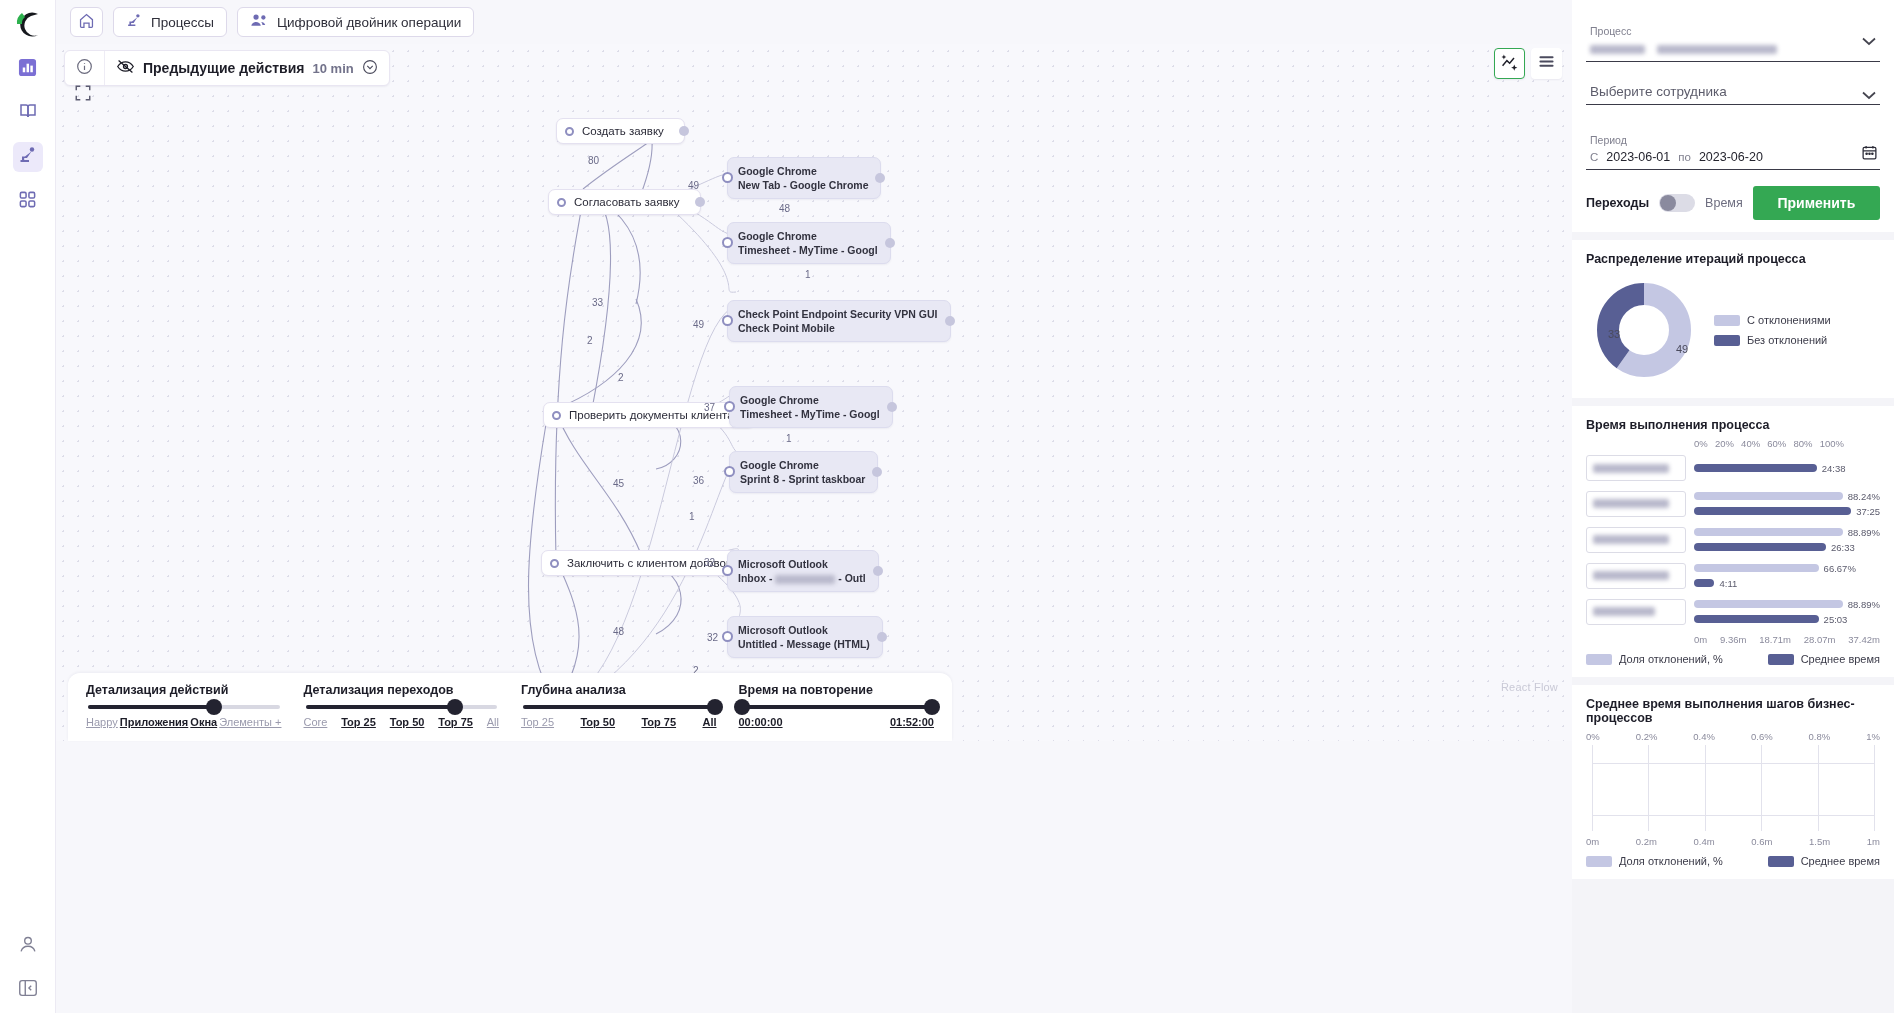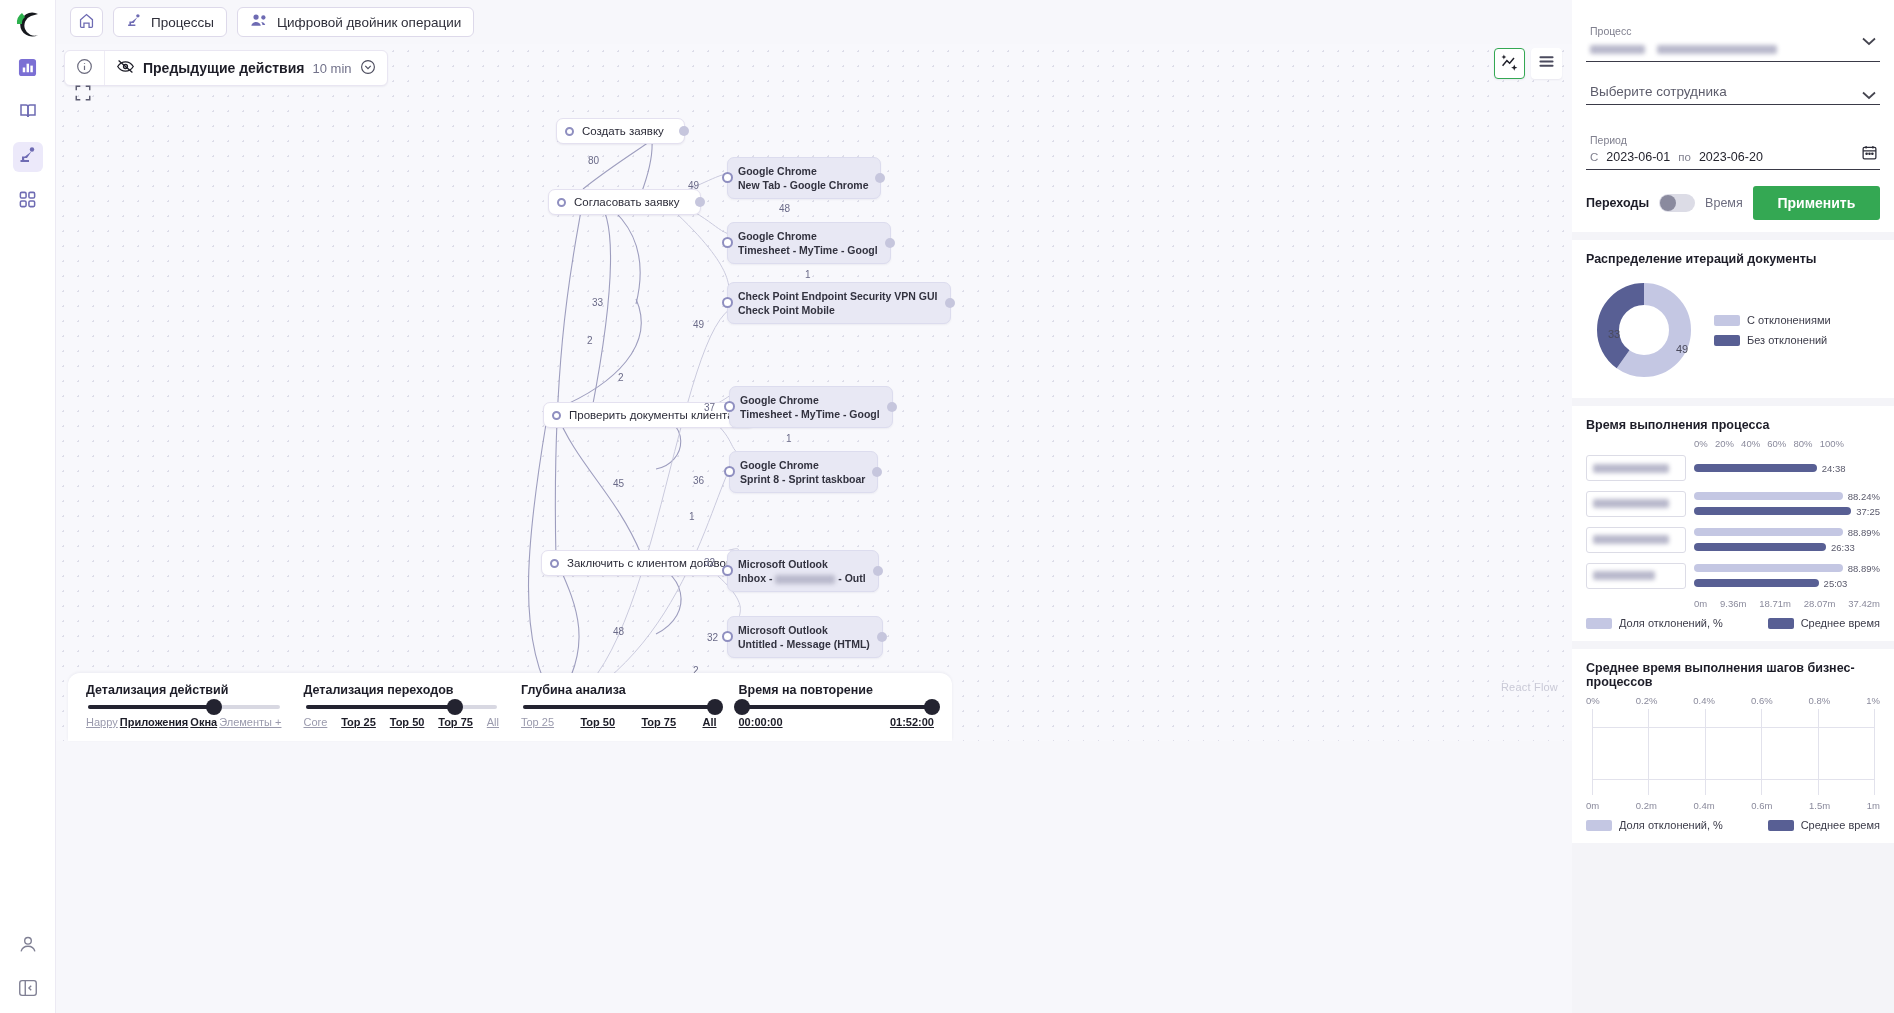--- a/index.html
+++ b/index.html
@@ -47,21 +47,21 @@
   }
   .panel-head {
     position: absolute; left: 8px; top: 6px; height: 36px; background: #fff;
     border: 1px solid #e9e6f2; border-radius: 6px; display: flex; align-items: center;
     box-shadow: 0 1px 2px rgba(40,30,80,.06);
   }
   .ph-cell { display: flex; align-items: center; height: 100%; padding: 0 11px;
     font-size: 13px; color: #3a3a48; gap: 8px; cursor: pointer; }
   .ph-div { width: 1px; height: 100%; background: #eeecf5; }
   .ph-title { font-weight: bold; font-size: 14px; color: #1e1e28; }
-  .ph-min { color: #72728a; font-size: 13px; }
+  .ph-min { color: #72728a; font-size: 13px; font-weight: bold; }
 
   .fit-btn {
     position: absolute; left: 16px; top: 40px; width: 22px; height: 22px;
     display: flex; align-items: center; justify-content: center; cursor: pointer;
   }
   .top-right-tools {
     position: absolute; right: 10px; top: 4px; display: flex; gap: 6px;
   }
   .tool {
     width: 31px; height: 31px; background: #fff; border: 1px solid transparent;
@@ -382,21 +382,21 @@
       <div>Google Chrome</div>
       <div>New Tab - Google Chrome</div>
       <span class="dotR"></span>
     </div>
     <div class="gapp" style="left:671px;top:178px;">
       <span class="dotL"></span>
       <div>Google Chrome</div>
       <div>Timesheet - MyTime - Googl</div>
       <span class="dotR"></span>
     </div>
-    <div class="gapp" style="left:671px;top:238px;">
+    <div class="gapp" style="left:671px;top:256px;">
       <span class="dotL"></span>
       <div>Check Point Endpoint Security VPN GUI</div>
       <div>Check Point Mobile</div>
       <span class="dotR"></span>
     </div>
     <div class="gapp" style="left:673px;top:342px;">
       <span class="dotL"></span>
       <div>Google Chrome</div>
       <div>Timesheet - MyTime - Googl</div>
       <span class="dotR"></span>
@@ -548,21 +548,21 @@
         <span class="tg-lbl">Переходы</span>
         <span class="switch">
             <span class="k"></span>
           </span>
         <span class="tg-lbl off">Время</span>
         <button class="applybtn">Применить</button>
       </div>
     </div>
 
     <div class="card">
-      <div class="ctitle">Распределение итераций документы</div>
+      <div class="ctitle">Распределение итераций процесса</div>
       <div class="donutwrap">
         <svg width="120" height="108" viewBox="0 0 120 108">
           <circle cx="58" cy="54" r="36" fill="none" stroke="#c4c7e3" stroke-width="22" stroke-dasharray="135.2 91.0" transform="rotate(-90 58 54)"></circle>
           <circle cx="58" cy="54" r="36" fill="none" stroke="#585f94" stroke-width="22" stroke-dasharray="91.0 135.2" stroke-dashoffset="-135.2" transform="rotate(-90 58 54)"></circle>
           <text x="22" y="62" font-size="11" fill="#4a4a5c" font-family="Liberation Sans">33</text>
           <text x="90" y="77" font-size="11" fill="#4a4a5c" font-family="Liberation Sans">49</text>
         </svg>
         <div class="legend">
           <div class="lg">
             <span class="sw" style="background:#c4c7e3"></span>
@@ -624,20 +624,35 @@
               <span class="bar pct" style="width:89%"></span>
               <span class="bval">88.89%</span>
             </div>
           <div class="bline" style="margin-top:3px">
               <span class="bar time" style="width:71%"></span>
               <span class="bval">26:33</span>
             </div>
         </div>
       </div>
 
+      <div class="brow">
+        <div class="bname">
+            <span class="redact" style="width:76px"></span>
+          </div>
+        <div class="bbars">
+          <div class="bline">
+              <span class="bar pct" style="width:67%"></span>
+              <span class="bval">66.67%</span>
+            </div>
+          <div class="bline" style="margin-top:3px">
+              <span class="bar time" style="width:11%"></span>
+              <span class="bval">4:11</span>
+            </div>
+        </div>
+      </div>
 
       <div class="brow">
         <div class="bname">
             <span class="redact" style="width:62px"></span>
           </div>
         <div class="bbars">
           <div class="bline">
               <span class="bar pct" style="width:89%"></span>
               <span class="bval">88.89%</span>
             </div>

